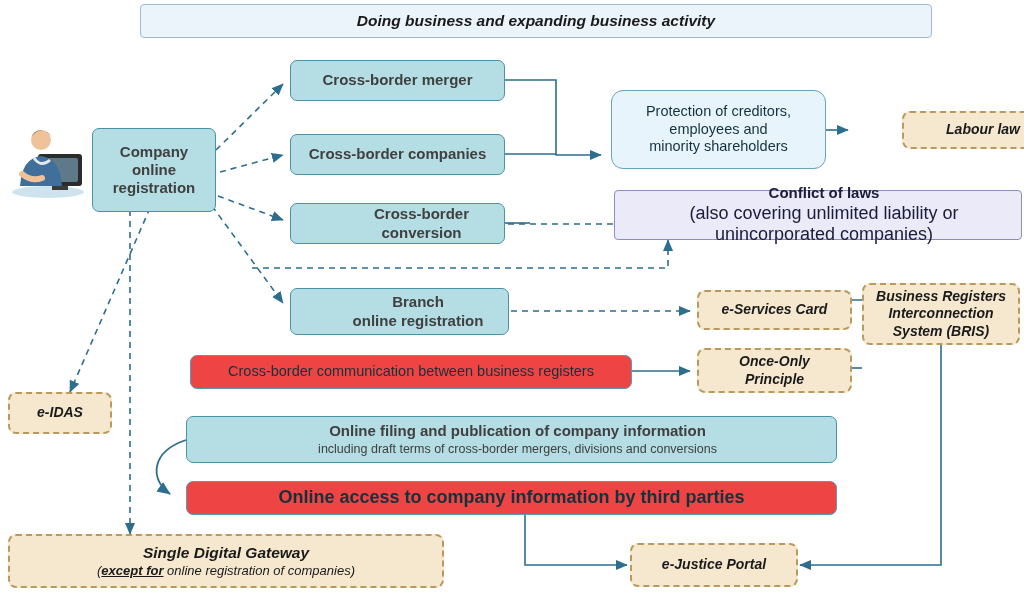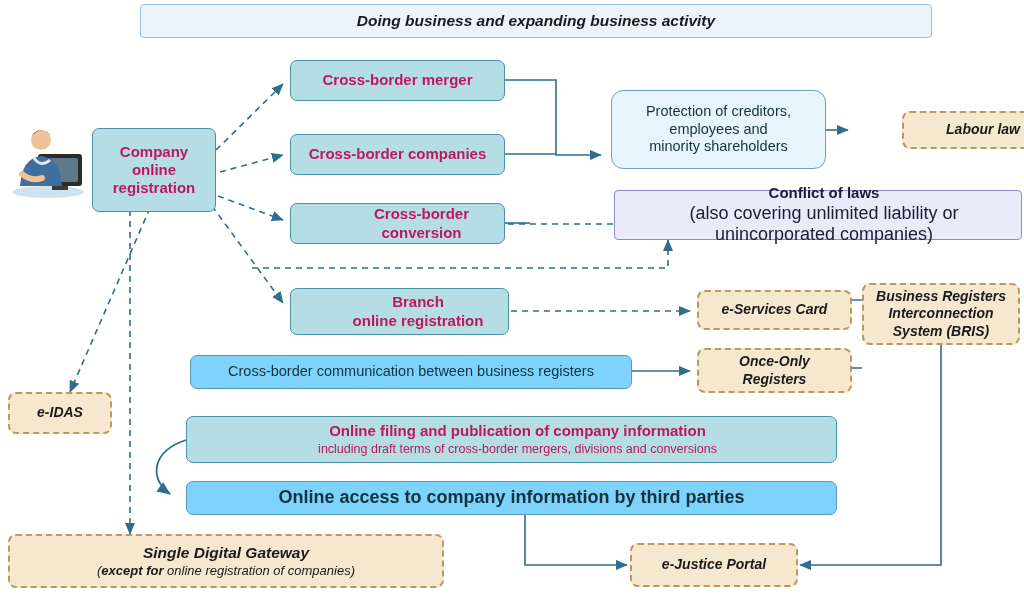--- a/index.html
+++ b/index.html
@@ -50,28 +50,28 @@
     font-style: italic;
     font-weight: bold;
     font-size: 15.5px;
     color: #1a1a1a;
   }
 
   
   .teal-strong {
     background: #b4dde4;
     border: 1px solid #4a92a8;
-    color: #be185d;
+    color: #404040;
     font-weight: bold;
     font-size: 15px;
   }
 
   
   .blue-light {
-    background: #7dd3fc;
+    background: #ef4444;
     border: 1px solid #5e9ab4;
     color: #15323c;
     font-size: 14.5px;
   }
   .blue-light.bold { font-weight: bold; }
 
   
   .blue-round {
     background: #e8f4fb;
     border: 1px solid #6aa3bd;
@@ -117,21 +117,21 @@
     font-size: 15px;
   }
 
   .avatar {
     position: absolute;
     left: 8px;
     top: 118px;
     width: 82px;
     height: 82px;
   }
-  .u-line { }
+  .u-line { text-decoration: underline; }
   .nowrap { white-space: nowrap; }
 </style>
 </head>
 <body>
 
 <div id="canvas">
 
   <svg class="edges" viewBox="0 0 1024 596">
     <defs>
       <marker id="arrow" markerWidth="9" markerHeight="9" refX="7" refY="3.2" orient="auto" markerUnits="strokeWidth">
@@ -247,21 +247,21 @@
     <span class="title">Interconnection</span>
     <span class="title">System (BRIS)</span>
   </div>
 
   <div class="node blue-light" style="left:190px; top:355px; width:442px; height:34px;">
     <span class="title">Cross-border communication between business registers</span>
   </div>
 
   <div class="node beige" style="left:697px; top:348px; width:155px; height:45px;">
     <span class="title">Once-Only</span>
-    <span class="title">Registers</span>
+    <span class="title">Principle</span>
   </div>
 
   <div class="node teal-strong" style="left:186px; top:416px; width:651px; height:47px;padding-left:12px;">
     <span class="title">Online filing and publication of company information</span>
     <span class="sub" style="font-weight:normal;font-size:12.5px;margin-top:2px;">including draft terms of cross-border mergers, divisions and conversions</span>
   </div>
 
   <div class="node blue-light bold" style="left:186px; top:481px; width:651px; height:34px; font-size:18px;">
     <span class="title">Online access to company information by third parties</span>
   </div>

